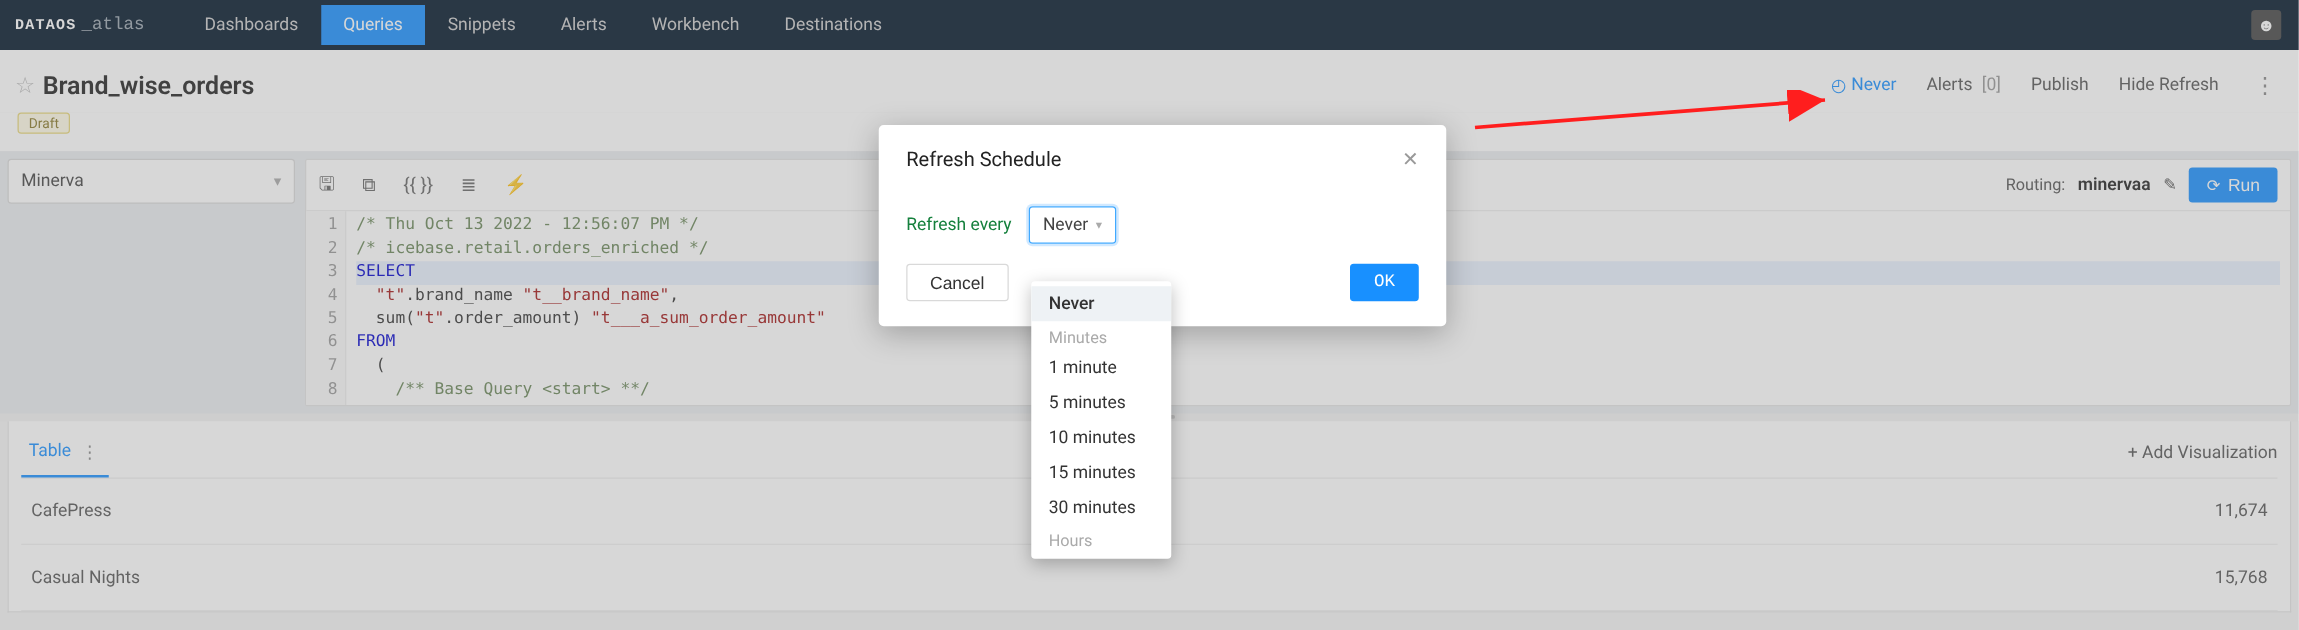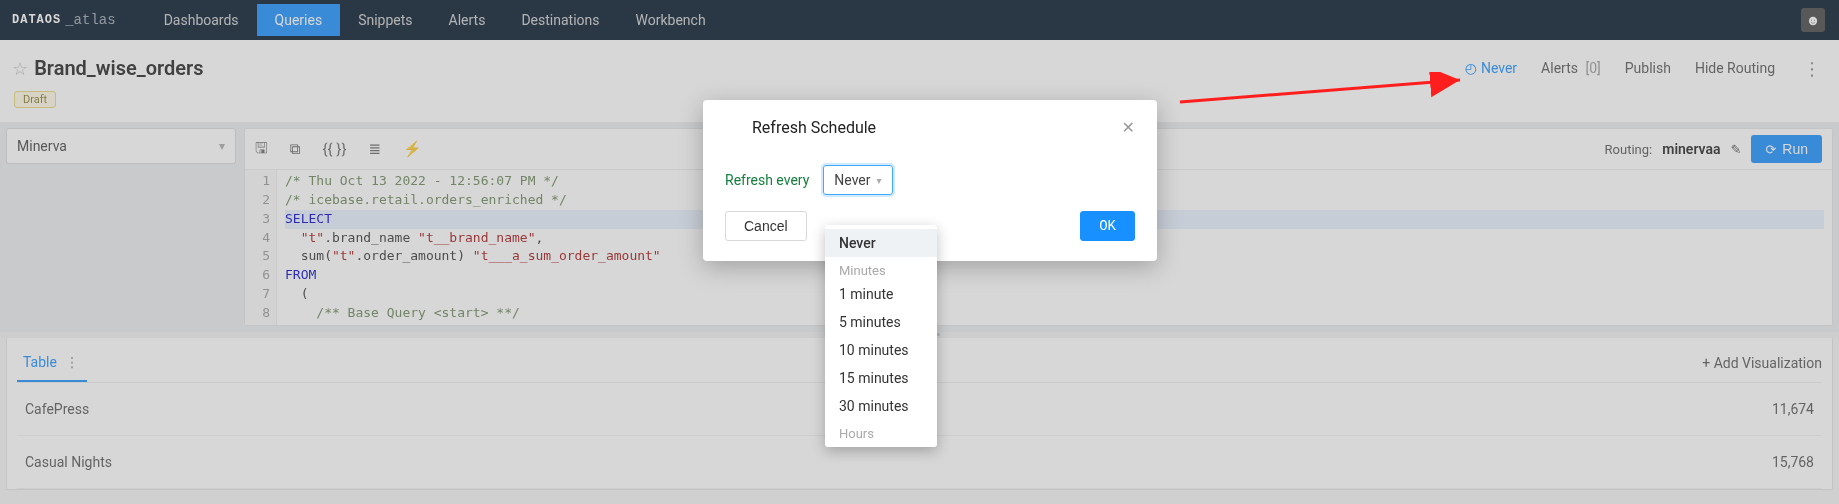--- a/index.html
+++ b/index.html
@@ -252,21 +252,20 @@
     box-shadow: 0 6px 24px rgba(0,0,0,0.25);
     display:flex;
     flex-direction:column;
   }
   .modal-head {
     display:flex;
     align-items:center;
     padding: 18px 22px 12px 22px;
     font-size: 16px;
     color:#222;
-    margin-left:27px;
   }
   .modal-close { margin-left:auto; color:#999; cursor:pointer; font-size:16px;}
   .modal-body {
     padding: 16px 22px 22px 22px;
     display:flex;
     align-items:center;
     gap: 14px;
     flex-wrap: wrap;
   }
   .refresh-label { color:#15803d; font-size:14px;}
@@ -348,42 +347,42 @@
 <body>
 
 <div class="topnav">
   <span class="brand">DATAOS</span>
   <span class="brand-sub">_atlas</span>
   <div id="nav-items" style="display: flex;">
       <div class="nav-item">Dashboards</div>
       <div class="nav-item active">Queries</div>
       <div class="nav-item">Snippets</div>
       <div class="nav-item">Alerts</div>
+      <div class="nav-item">Workbench</div>
       <div class="nav-item">Destinations</div>
-      <div class="nav-item">Workbench</div>
     </div>
   <div class="nav-right">
     <div class="avatar">☻</div>
   </div>
 </div>
 
 <div class="page-head">
   <span class="star-icon">☆</span>
   <span class="page-title">Brand_wise_orders</span>
   <div class="head-right">
     <span class="never-pill">
       <span>◴</span>
       <span>Never</span>
     </span>
     <span class="head-link">
       <span>Alerts</span>
       <span class="alerts-count">[0]</span>
     </span>
     <span class="head-link">Publish</span>
-    <span class="head-link">Hide Routing</span>
+    <span class="head-link">Hide Refresh</span>
     <span class="kebab">⋮</span>
   </div>
 </div>
 <div class="draft-row">
   <span class="draft-badge">Draft</span>
 </div>
 
 <div class="main-band">
   <div class="ds-select">
     <div class="ds-select-box">

